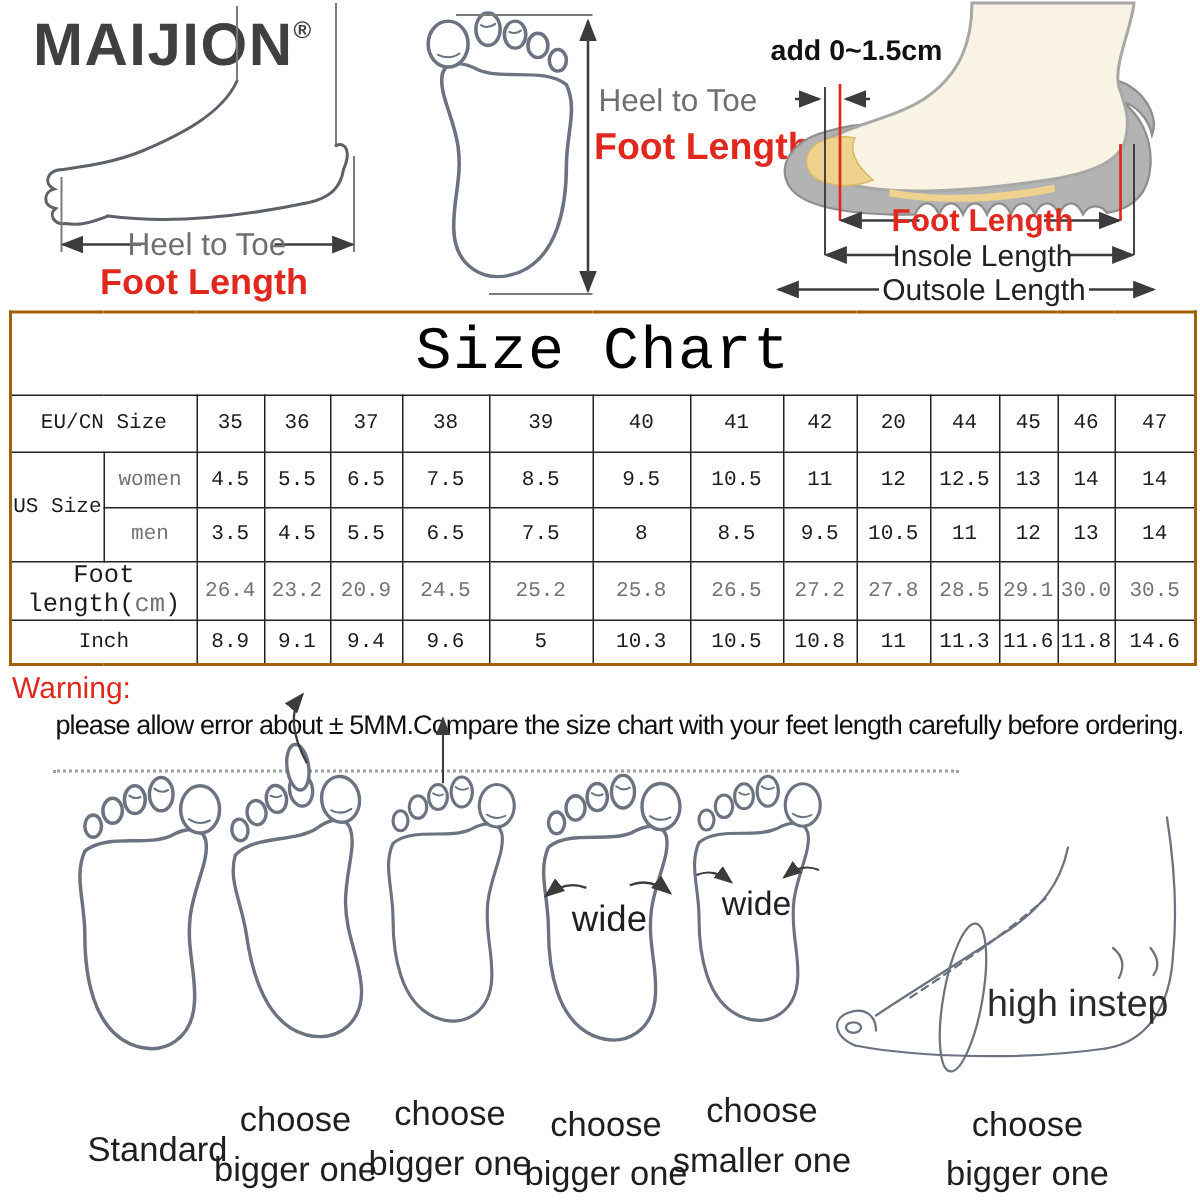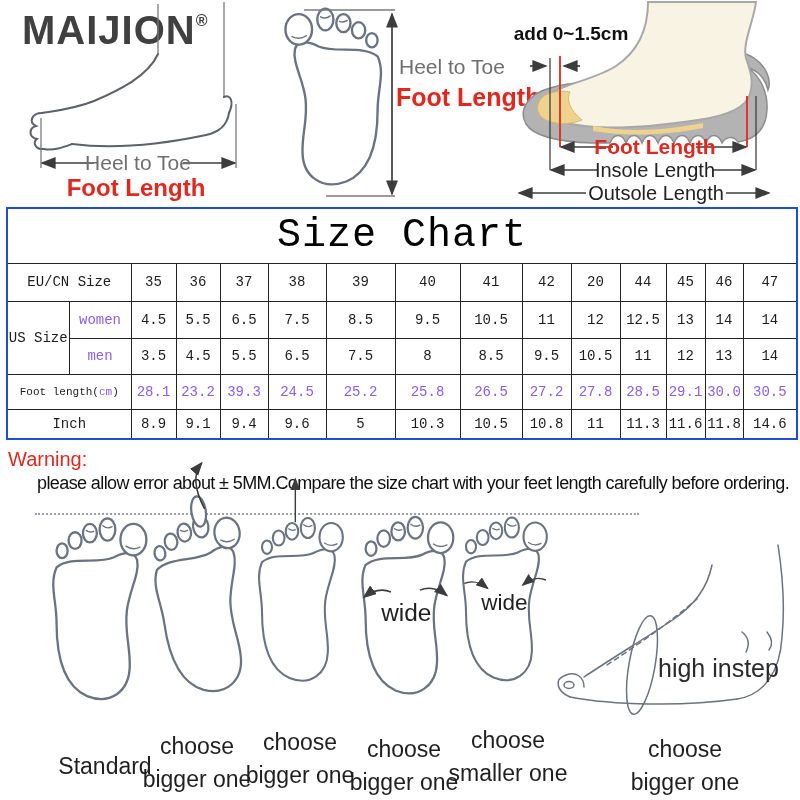--- a/index.html
+++ b/index.html
@@ -24,27 +24,27 @@
   .t-gray{fill:#6f6f6f;font-size:21px;}
   .t-redb{fill:#e0281e;font-size:24px;font-weight:bold;}
   .t-blk{fill:#222;font-size:20px;}
   .t-blkb{fill:#111;font-size:19px;font-weight:600;}
   .t-wide{fill:#1f1f1f;font-size:27px;}
   .t-instep{fill:#2a2a2a;font-size:25px;}
 
   
   #size-table{position:absolute;left:6px;top:207px;width:790px;border-collapse:collapse;
       table-layout:fixed;font-family:"Liberation Mono","DejaVu Sans Mono",monospace;
-      border:2px solid #1d4ed8;background:#fff;}
+      border:2px solid #a16207;background:#fff;}
   #size-table td{border:1px solid #222;text-align:center;vertical-align:middle;
       font-size:14px;color:#1c1c1c;padding:0;overflow:hidden;}
   #size-table .title-cell{font-size:40px;color:#000;letter-spacing:1px;}
   #size-table .lab{font-size:14px;}
-  #size-table .flab{font-size:11px;}
-  #size-table .red{color:#8b5cf6;}
+  #size-table .flab{font-size:17px;}
+  #size-table .red{color:#737373;}
   tr.r-title{height:55px;} tr.r-eu{height:38px;} tr.r-w{height:37px;}
   tr.r-m{height:36px;} tr.r-cm{height:35px;} tr.r-in{height:30px;}
 
   
   #warning-label{left:8px;top:448px;font-size:20px;color:#e0281e;}
   #warning-text{left:37px;top:473px;width:762px;font-size:18px;letter-spacing:-0.6px;
       white-space:nowrap;color:#101010;}
 
   #cutline{left:35px;top:513px;width:604px;height:0;border-top:2px dotted #9aa0a6;}
 
@@ -193,23 +193,23 @@
       <td>8.5</td>
       <td>9.5</td>
       <td>10.5</td>
       <td>11</td>
       <td>12</td>
       <td>13</td>
       <td>14</td>
     </tr>
     <tr class="r-cm">
       <td class="flab" colspan="2"><span>Foot length(</span><span class="red">cm</span><span>)</span></td>
-      <td class="red">28.1</td>
+      <td class="red">26.4</td>
       <td class="red">23.2</td>
-      <td class="red">39.3</td>
+      <td class="red">20.9</td>
       <td class="red">24.5</td>
       <td class="red">25.2</td>
       <td class="red">25.8</td>
       <td class="red">26.5</td>
       <td class="red">27.2</td>
       <td class="red">27.8</td>
       <td class="red">28.5</td>
       <td class="red">29.1</td>
       <td class="red">30.0</td>
       <td class="red">30.5</td>

